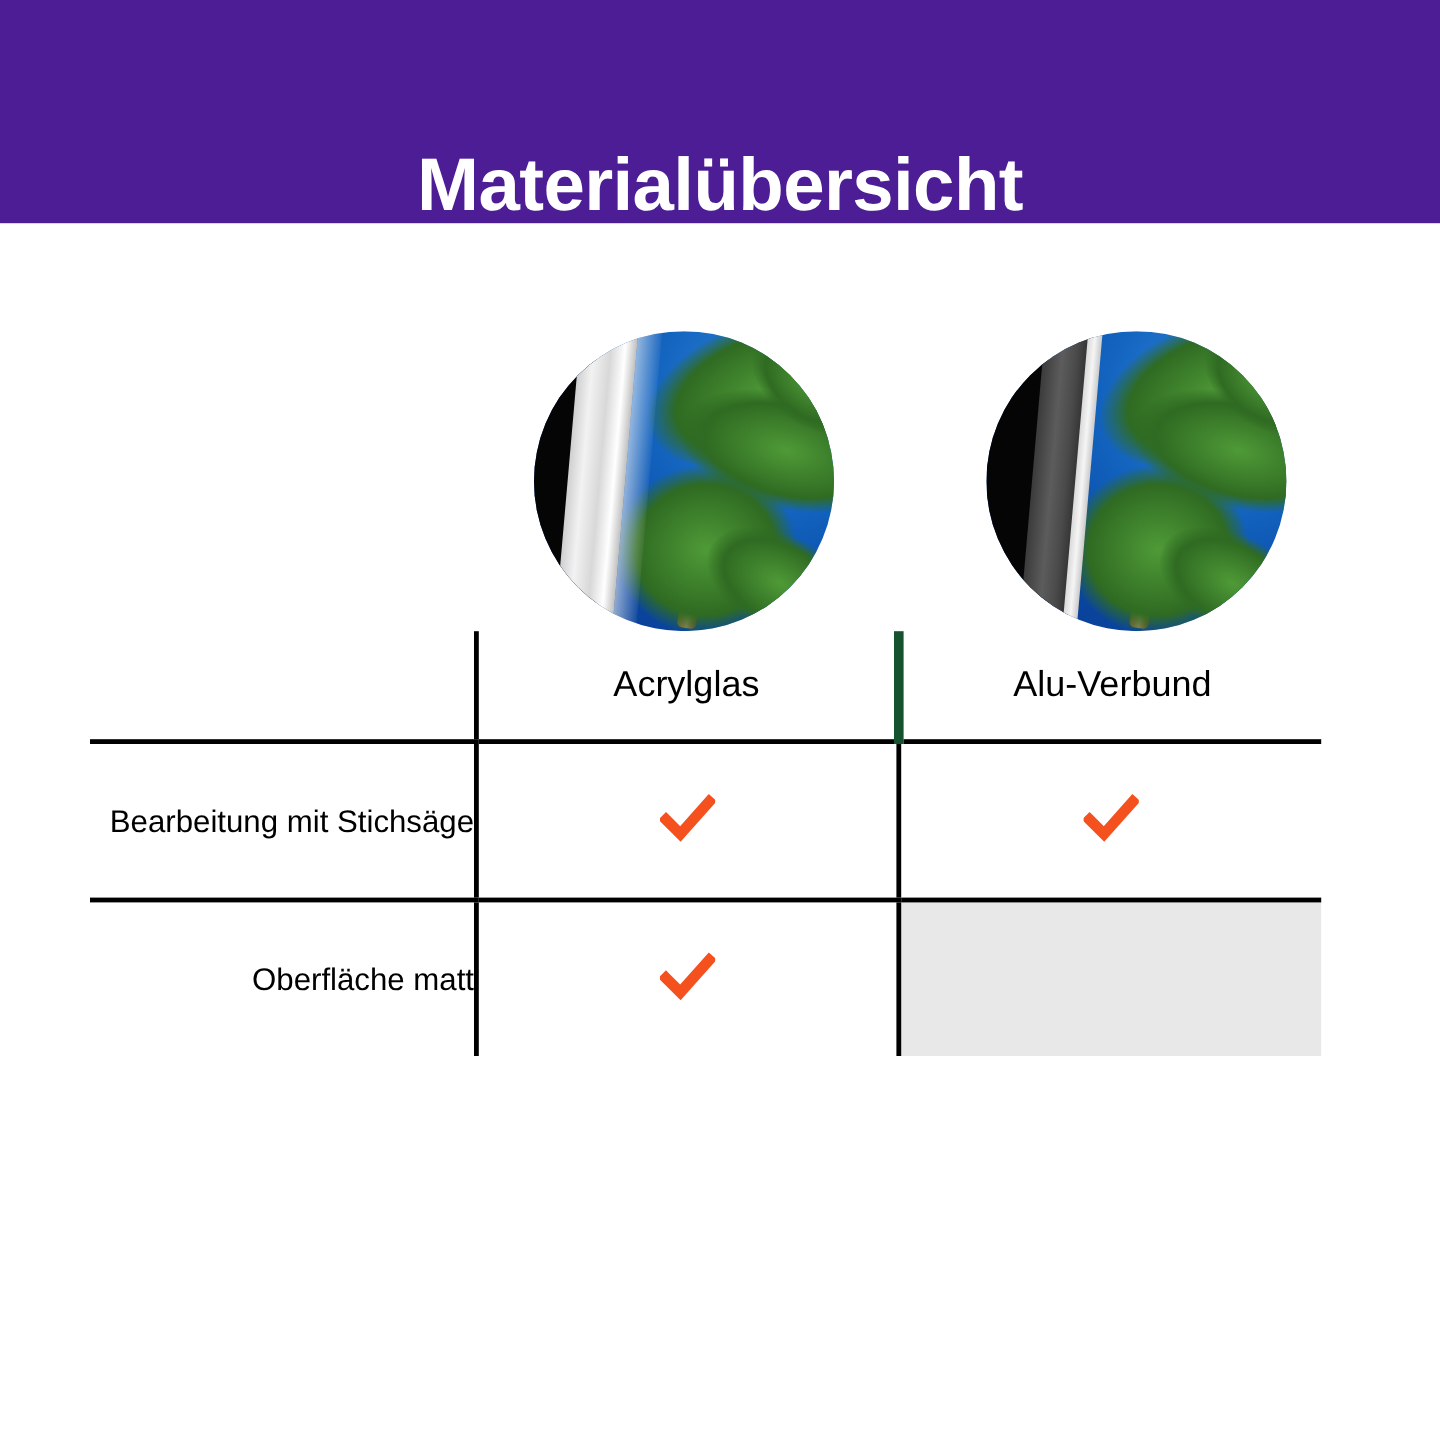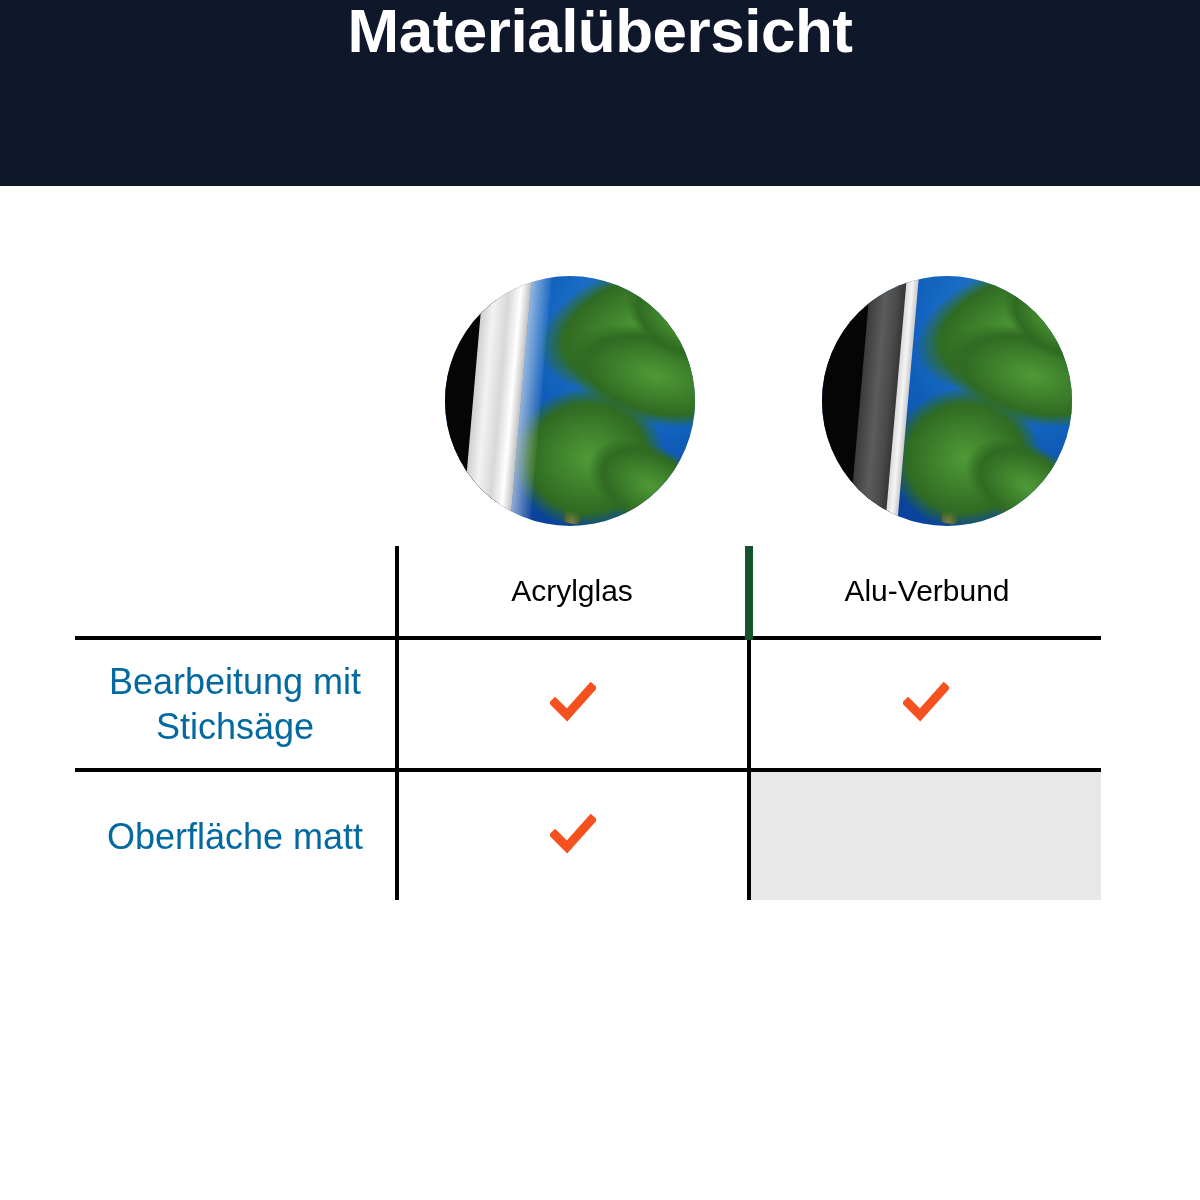--- a/index.html
+++ b/index.html
@@ -11,23 +11,23 @@
     height: 1200px;
     background: #ffffff;
     font-family: "Liberation Sans", sans-serif;
     overflow: hidden;
   }
 
   
   .header {
     width: 1200px;
     height: 186px;
-    background: #0f172a;
+    background: #4c1d95;
     display: flex;
-    align-items: flex-start;
+    align-items: flex-end;
     justify-content: center;
     box-sizing: border-box;
   }
   .header-title {
     color: #ffffff;
     font-size: 62px;
     font-weight: bold;
     letter-spacing: -0.5px;
     line-height: 1;
     margin: 0;
@@ -129,21 +129,21 @@
     bottom: -6px;
     left: 76px;
     width: 20px;
     background: linear-gradient(90deg, rgba(255,255,255,0.55), rgba(255,255,255,0.05));
     transform: skewX(-5deg);
   }
 
   
   .table {
     position: absolute;
-    top: 360px;
+    top: 340px;
     left: 75px;
     width: 1026px;
     border-collapse: collapse;
     table-layout: fixed;
   }
   .table col.c-label { width: 322px; }
   .table col.c-col   { width: 352px; }
 
   .table td, .table th {
     padding: 0;
@@ -156,23 +156,23 @@
     font-weight: normal;
     color: #000000;
     text-align: center;
     border-bottom: 4px solid #000000;
   }
   .hdr-empty {
     height: 90px;
     border-bottom: 4px solid #000000;
   }
   .row-label {
-    font-size: 36px;
-    color: #0369a1;
-    text-align: center;
+    font-size: 26px;
+    color: #000000;
+    text-align: right;
     padding-left: 18px;
     line-height: 1.25;
     border-bottom: 4px solid #000000;
   }
   .row-label.last { border-bottom: none; }
   .cell {
     height: 128px;
     text-align: center;
     border-bottom: 4px solid #000000;
     border-left: 4px solid #000000;

